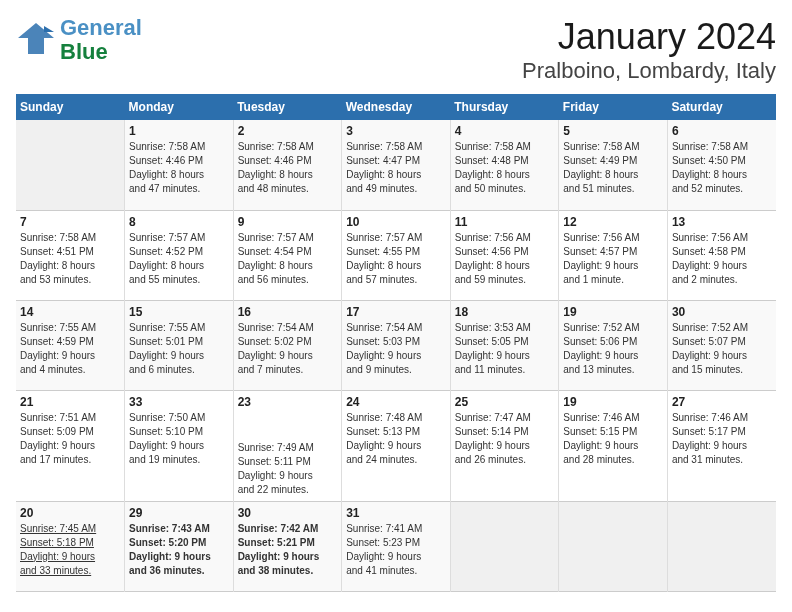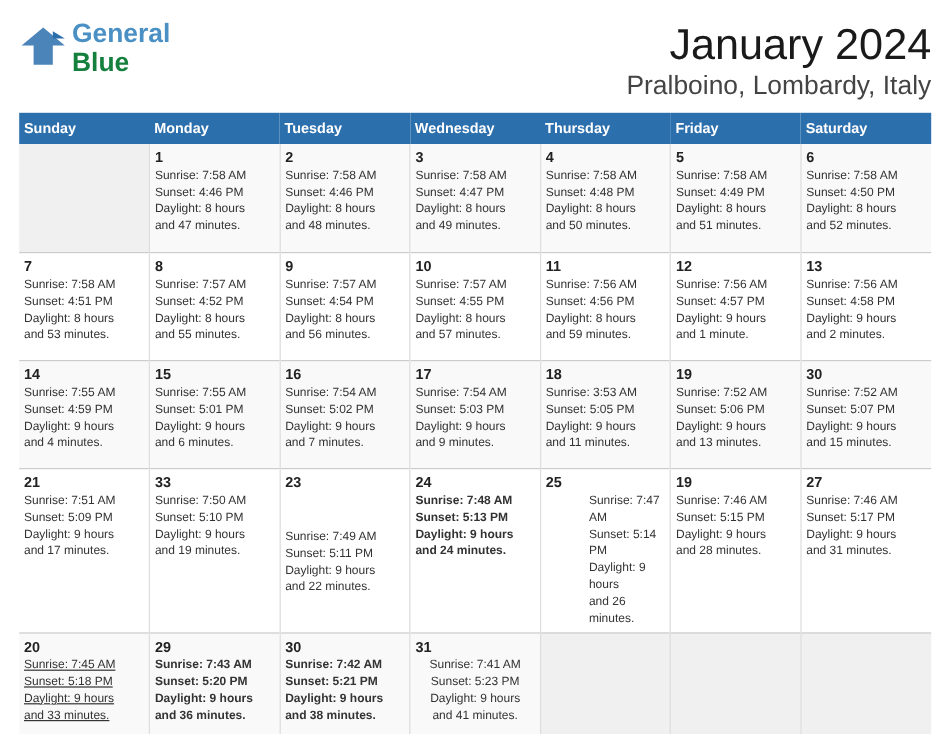--- a/index.html
+++ b/index.html
@@ -287,28 +287,28 @@
         </td>
         <td>
           <span class="day-num">23</span>
           <div class="day-info" style="white-space: pre-line; margin-top: 32px;">Sunrise: 7:49 AM
 Sunset: 5:11 PM
 Daylight: 9 hours
 and 22 minutes.</div>
         </td>
         <td>
           <span class="day-num">24</span>
-          <div class="day-info" style="white-space: pre-line; font-weight: bold;">Sunrise: 7:48 AM
+          <div class="day-info" style="white-space: pre-line;">Sunrise: 7:48 AM
 Sunset: 5:13 PM
 Daylight: 9 hours
 and 24 minutes.</div>
         </td>
         <td>
           <span class="day-num">25</span>
-          <div class="day-info" style="white-space: pre-line; margin-left: 36px;">Sunrise: 7:47 AM
+          <div class="day-info" style="white-space: pre-line;">Sunrise: 7:47 AM
 Sunset: 5:14 PM
 Daylight: 9 hours
 and 26 minutes.</div>
         </td>
         <td>
           <span class="day-num">19</span>
           <div class="day-info" style="white-space: pre-line;">Sunrise: 7:46 AM
 Sunset: 5:15 PM
 Daylight: 9 hours
 and 28 minutes.</div>
@@ -338,21 +338,21 @@
         </td>
         <td>
           <span class="day-num">30</span>
           <div class="day-info" style="white-space: pre-line; font-weight: bold;">Sunrise: 7:42 AM
 Sunset: 5:21 PM
 Daylight: 9 hours
 and 38 minutes.</div>
         </td>
         <td>
           <span class="day-num">31</span>
-          <div class="day-info" style="white-space: pre-line; text-align: center;">Sunrise: 7:41 AM
+          <div class="day-info" style="white-space: pre-line;">Sunrise: 7:41 AM
 Sunset: 5:23 PM
 Daylight: 9 hours
 and 41 minutes.</div>
         </td>
         <td class="empty"></td>
         <td class="empty"></td>
         <td class="empty"></td>
       </tr>
     </tbody>
 </table>

